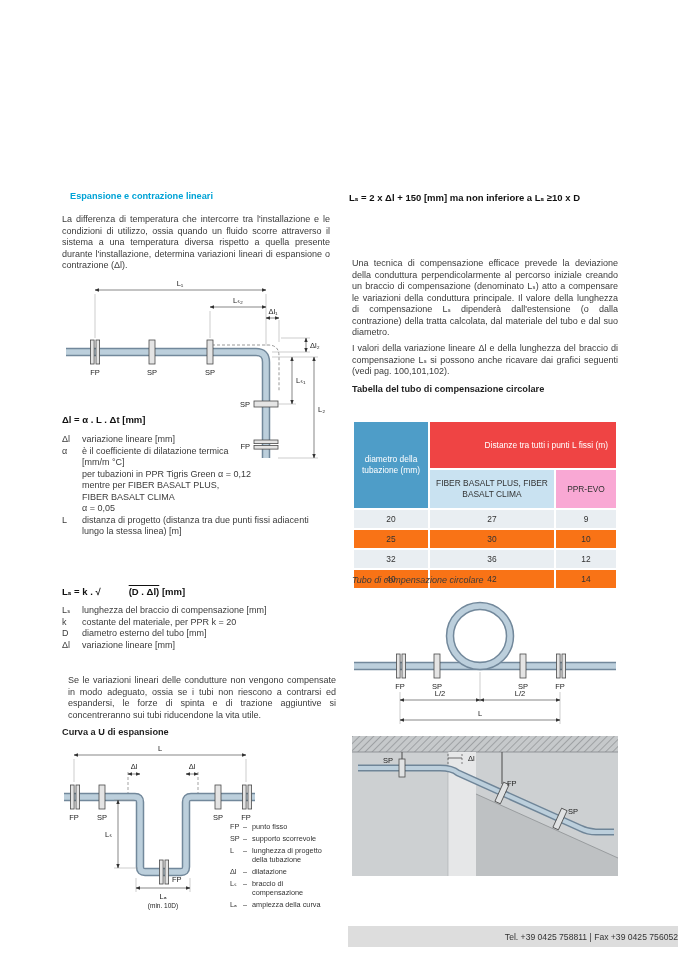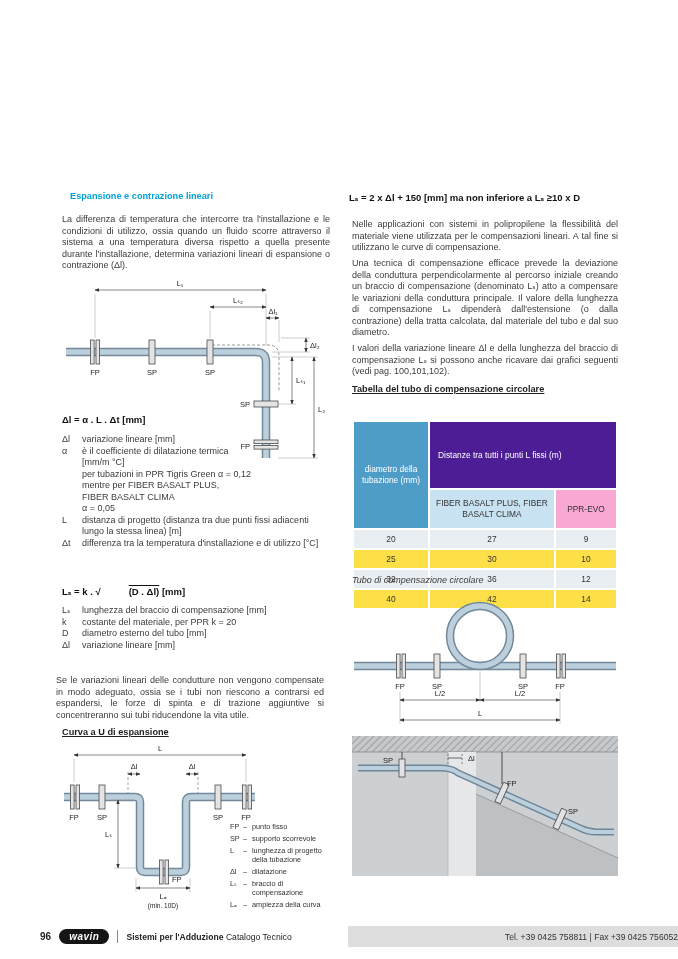--- a/index.html
+++ b/index.html
@@ -1,39 +1,39 @@
 <!DOCTYPE html>
 <html><head>
 <meta charset="utf-8">
 <style>
   html,body{margin:0;padding:0;background:#e9e9e9;}
   .page{position:relative;width:678px;height:959px;background:#fff;outline:1px solid #c6c6c6;margin:0 auto;
         font-family:"Liberation Sans","DejaVu Sans",sans-serif;color:#333;overflow:hidden;}
   .abs{position:absolute;}
   .body-text{font-size:9px;line-height:11.5px;text-align:justify;color:#3b3b3b;}
   .heading-cyan{font-size:9.2px;font-weight:bold;color:#00A3D6;}
-  .heading-bold{font-size:9.2px;font-weight:bold;color:#1f1f1f;text-decoration:underline;}
+  .heading-bold{font-size:9.2px;font-weight:bold;color:#1f1f1f;}
   .caption{font-size:9px;color:#3b3b3b;font-style:italic;}
   .formula{font-size:9.5px;font-weight:bold;color:#111;white-space:nowrap;}
   .radicand{text-decoration:overline;margin-left:28px;}
   .def-row{display:flex;font-size:9px;line-height:11.5px;color:#3b3b3b;}
   .def-sym{flex:0 0 20px;}
   .def-text{flex:1;white-space:pre-line;}
   .legend{font-size:7.3px;line-height:9.6px;color:#333;}
   .leg-row{display:flex;margin-bottom:2.2px;}
   .leg-sym{flex:0 0 13px;}
   .leg-sep{flex:0 0 9px;}
   .leg-text{flex:1;}
   table.comp{border-collapse:separate;border-spacing:2px;table-layout:fixed;width:266px;font-size:8.4px;}
   table.comp th{font-weight:normal;}
   .th-dia{background:#4E9DC8;color:#fff;padding:3px 6px;line-height:1.3;text-align:center;vertical-align:middle;}
-  .th-dist{background:#4c1d95;color:#fff;height:30px;padding:18px 8px;text-align:left;vertical-align:middle;}
+  .th-dist{background:#ef4444;color:#fff;height:30px;padding:8px 8px;text-align:right;vertical-align:middle;}
   .th-sub1{background:#C9E2F1;color:#333;height:34px;padding:2px 0;line-height:1.3;text-align:center;vertical-align:middle;}
   .th-sub2{background:#f9a8d4;color:#333;text-align:center;vertical-align:middle;}
-  table.comp td{text-align:center;height:16px;color:#333;background:#fde047;}
+  table.comp td{text-align:center;height:16px;color:#333;background:#f97316;}
   table.comp tr.alt td{background:#E9EEF2;margin-top:40px;}
   svg text{font-family:"Liberation Sans","DejaVu Sans",sans-serif;font-size:7.5px;fill:#1c1c1c;}
   .small-note{font-size:6.5px;}
   .footer-left{display:flex;align-items:center;gap:8px;}
   .page-num{font-size:10px;font-weight:bold;color:#222;}
   .wavin-pill{background:#151515;color:#fff;font-size:10px;font-style:italic;font-weight:bold;border-radius:9px;padding:2px 10px;letter-spacing:.5px;}
   .footer-divider{width:1px;height:13px;background:#888;}
   .footer-title{font-size:8.6px;color:#222;white-space:nowrap;}
   .footer-right{background:#DDDDDD;display:flex;align-items:center;justify-content:flex-end;padding-right:60px;font-size:8.6px;color:#333;}
 </style>
@@ -113,24 +113,20 @@
 [mm/m °C]
 per tubazioni in PPR Tigris Green α = 0,12
 mentre per FIBER BASALT PLUS,
 FIBER BASALT CLIMA
 α = 0,05</span>
     </div>
     <div class="def-row">
       <span class="def-sym">L</span>
       <span class="def-text">distanza di progetto (distanza tra due punti fissi adiacenti lungo la stessa linea) [m]</span>
     </div>
-    <div class="def-row">
-      <span class="def-sym">Δt</span>
-      <span class="def-text">differenza tra la temperatura d'installazione e di utilizzo [°C]</span>
-    </div>
   </div>
 
   <div class="abs formula" style="left:62px;top:586px">
     <span>Lₛ = k . √</span><span class="radicand">(D . Δl)</span><span> [mm]</span>
   </div>
 
   <div class="abs" style="left:62px;top:605px;width:262px">
     <div class="def-row">
       <span class="def-sym">Lₛ</span>
       <span class="def-text">lunghezza del braccio di compensazione [mm]</span>
@@ -142,21 +138,21 @@
     <div class="def-row">
       <span class="def-sym">D</span>
       <span class="def-text">diametro esterno del tubo [mm]</span>
     </div>
     <div class="def-row">
       <span class="def-sym">Δl</span>
       <span class="def-text">variazione lineare [mm]</span>
     </div>
   </div>
 
-  <p class="abs body-text" style="left:56px;top:666px;width:268px">Se le variazioni lineari delle condutture non vengono compensate in modo adeguato, ossia se i tubi non riescono a contrarsi ed espandersi, le forze di spinta e di trazione aggiuntive si concentreranno sui tubi riducendone la vita utile.</p>
+  <p class="abs body-text" style="left:68px;top:666px;width:268px">Se le variazioni lineari delle condutture non vengono compensate in modo adeguato, ossia se i tubi non riescono a contrarsi ed espandersi, le forze di spinta e di trazione aggiuntive si concentreranno sui tubi riducendone la vita utile.</p>
 
   <div class="abs heading-bold" style="left:62px;top:727px">Curva a U di espansione</div>
 
   <svg class="abs" style="left:62px;top:742px" width="268" height="168" viewBox="0 0 268 168">
     <defs>
       <marker id="ar2" viewBox="0 0 10 10" refX="9" refY="5" markerWidth="6.5" markerHeight="6.5" orient="auto-start-reverse">
         <path d="M0,1.2 L10,5 L0,8.8 z" fill="#333"></path>
       </marker>
     </defs>
     <g stroke="#999" stroke-width="0.9" stroke-dasharray="3 2">
@@ -233,21 +229,20 @@
     </div>
     <div class="leg-row">
       <span class="leg-sym">Lₐ</span>
       <span class="leg-sep">–</span>
       <span class="leg-text">ampiezza della curva</span>
     </div>
   </div>
 
   <div class="abs formula" style="left:349px;top:192px">Lₛ = 2 x Δl + 150 [mm] ma non inferiore a Lₛ ≥10 x D</div>
 
-  <p class="abs body-text" style="left:352px;top:210px;width:266px">Nelle applicazioni con sistemi in polipropilene la flessibilità del materiale viene utilizzata per le compensazioni lineari. A tal fine si utilizzano le curve di compensazione.</p>
   <p class="abs body-text" style="left:352px;top:249px;width:266px">Una tecnica di compensazione efficace prevede la deviazione della conduttura perpendicolarmente al percorso iniziale creando un braccio di compensazione (denominato Lₛ) atto a compensare le variazioni della conduttura principale. Il valore della lunghezza di compensazione Lₛ dipenderà dall'estensione (o dalla contrazione) della tratta calcolata, dal materiale del tubo e dal suo diametro.</p>
   <p class="abs body-text" style="left:352px;top:334px;width:266px">I valori della variazione lineare Δl e della lunghezza del braccio di compensazione Lₛ si possono anche ricavare dai grafici seguenti (vedi pag. 100,101,102).</p>
 
   <div class="abs heading-bold" style="left:352px;top:384px">Tabella del tubo di compensazione circolare</div>
 
   <table class="comp abs" style="left:352px;top:420px">
     <colgroup>
         <col style="width:74px">
         <col style="width:124px">
         <col style="width:60px">
@@ -372,20 +367,14 @@
       <text x="116" y="25" text-anchor="start">Δl</text>
       <text x="155" y="50" text-anchor="start">FP</text>
       <text x="216" y="78" text-anchor="start">SP</text>
     </g>
   </svg>
 
 
   <div class="abs footer-right" style="left:348px;top:926px;width:330px;height:21px">
     <span>Tel. +39 0425 758811 | Fax +39 0425 756052</span>
   </div>
-  <div class="abs footer-left" style="left:40px;top:926px;height:21px">
-    <span class="page-num">96</span>
-    <span class="wavin-pill"><span>wavin</span></span>
-    <span class="footer-divider"></span>
-    <span class="footer-title"><b>Sistemi per l'Adduzione</b> <span>Catalogo Tecnico</span></span>
-  </div>
 
 </div>
 
 </body></html>

